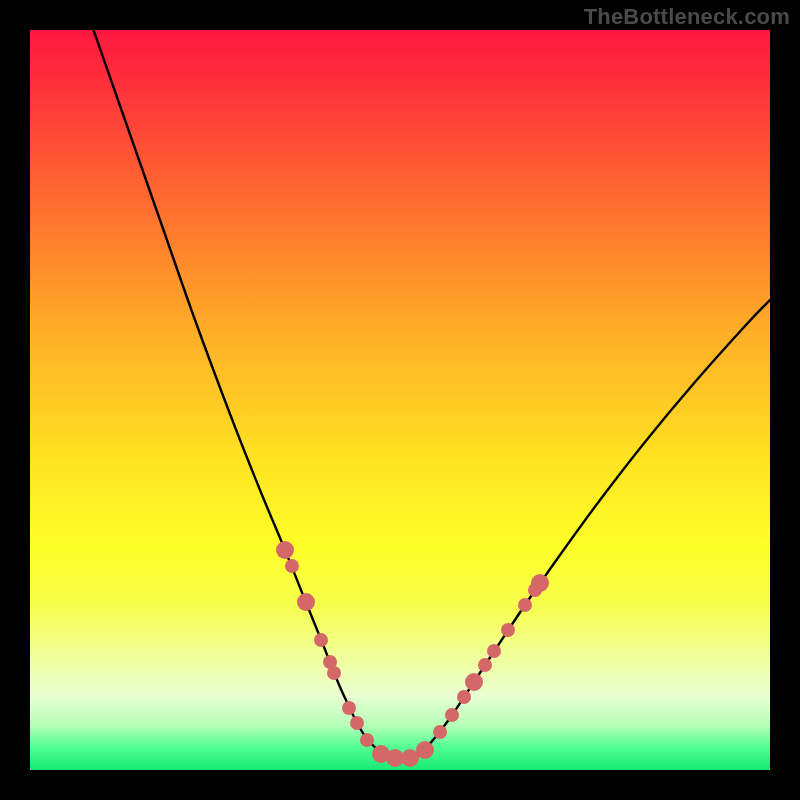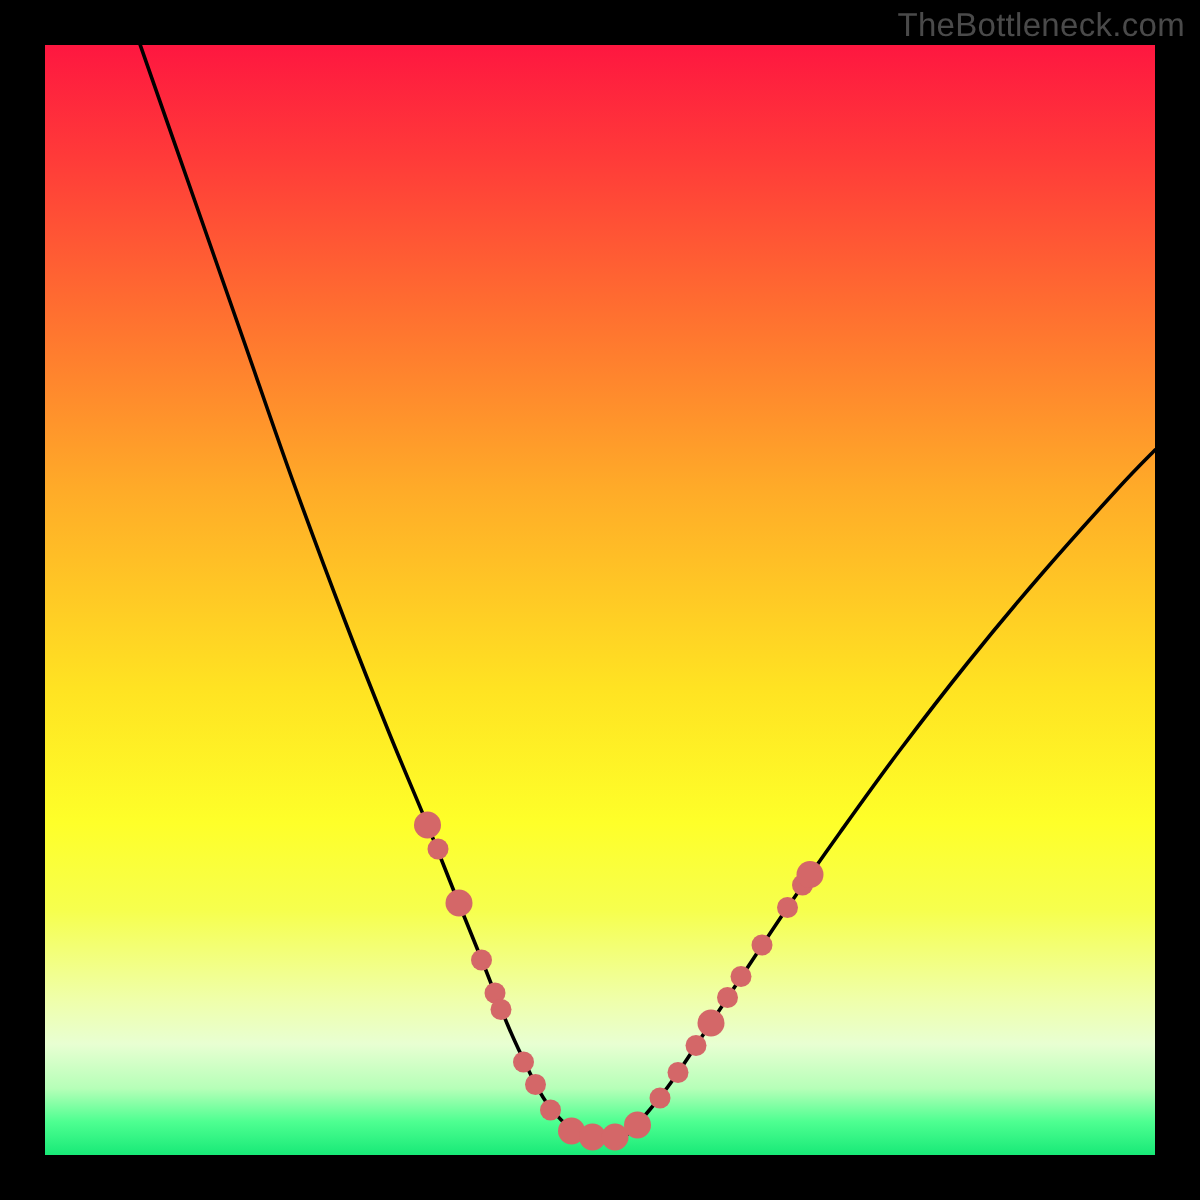--- a/index.html
+++ b/index.html
@@ -34,21 +34,21 @@
       #b6ffb8 94%,
       #4eff91 97%,
       #18e977 100%
     );
   }
   .watermark {
     position: absolute;
     top: 4px;
     right: 10px;
     font-size: 22px;
-    font-weight: 400;
+    font-weight: 700;
     color: #4a4a4a;
     letter-spacing: 0.2px;
   }
   svg.curve {
     position: absolute;
     inset: 0;
     width: 100%;
     height: 100%;
   }
 </style>

